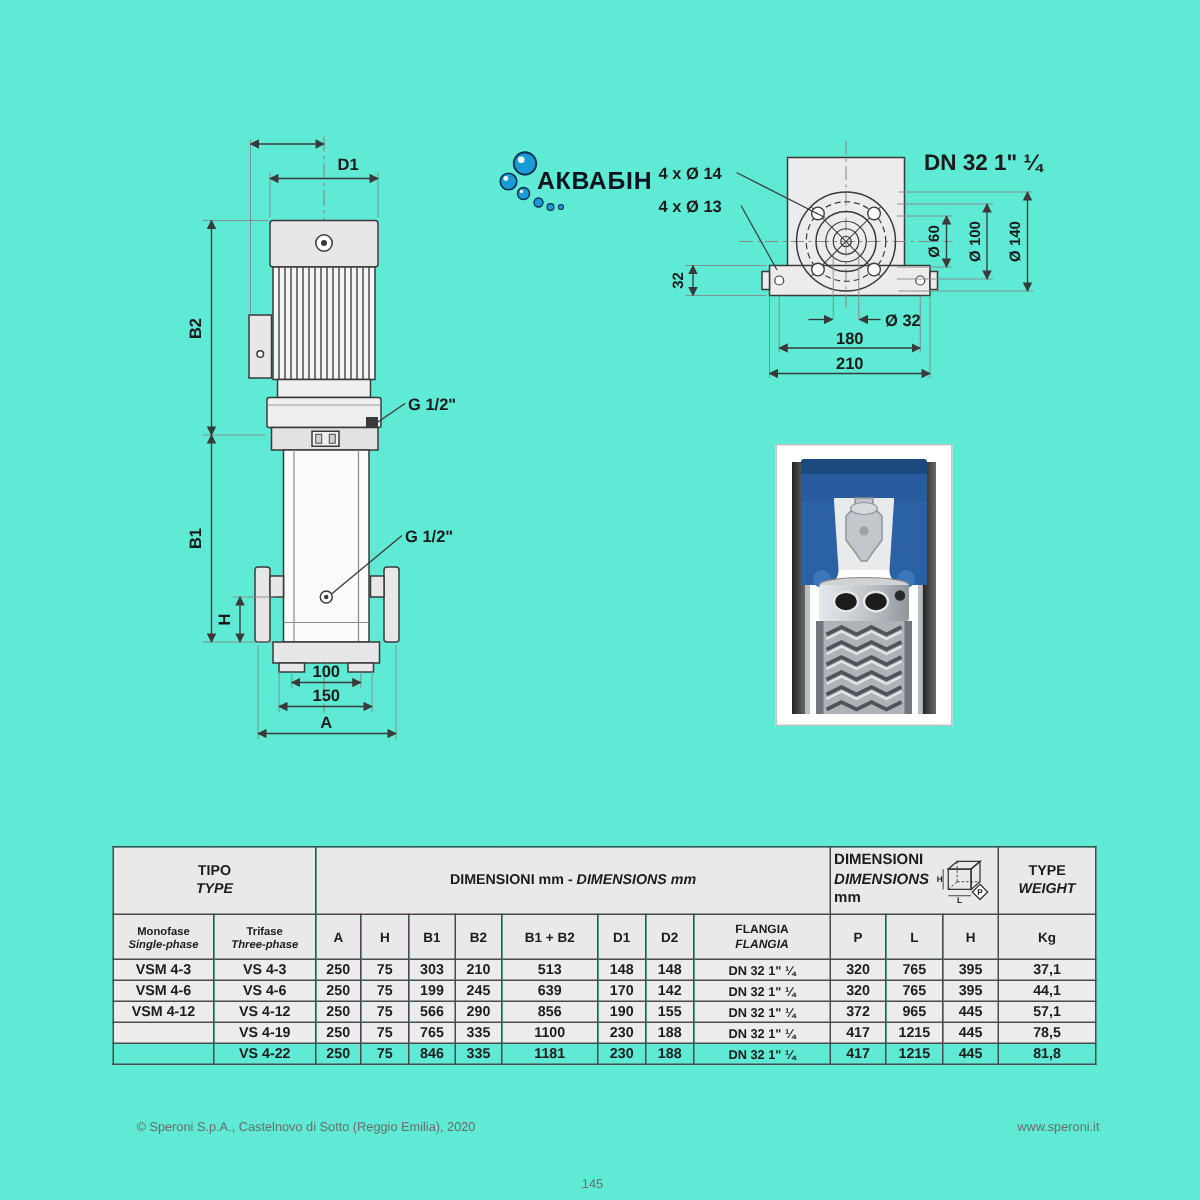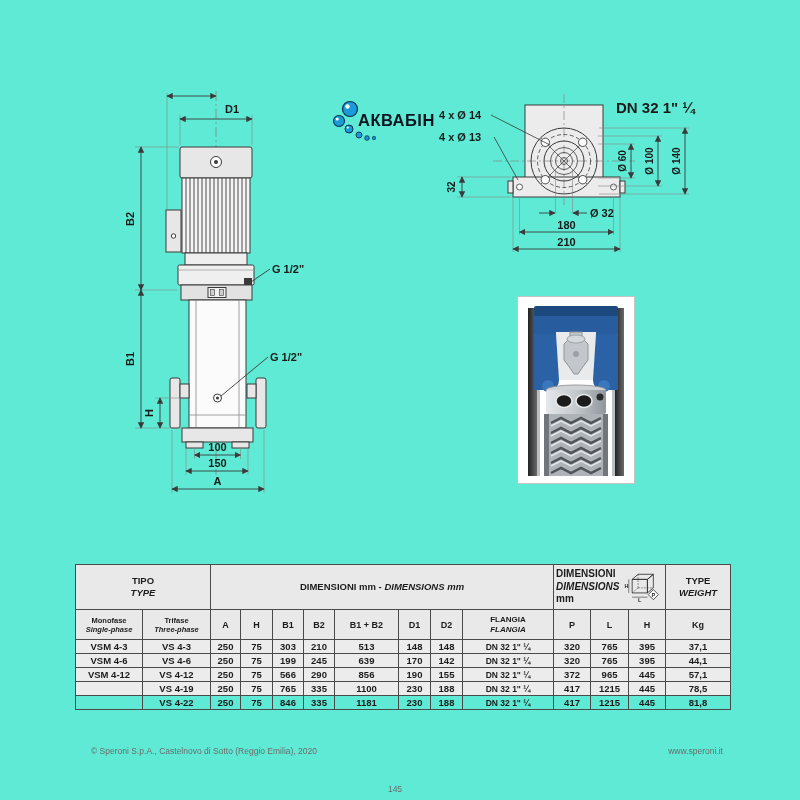--- a/index.html
+++ b/index.html
@@ -473,15 +473,15 @@
             <td>1215</td>
           <td>445</td>
             <td>81,8</td>
         </tr>
       </tbody>
     </table>
   </div>
 
   <div class="footer-text" style="left:67px;top:746px;margin-left:24px;">© Speroni S.p.A., Castelnovo di Sotto (Reggio Emilia), 2020</div>
   <div class="footer-text" style="left:370px;top:784px;width:50px;text-align:center;">145</div>
-  <div class="footer-text" style="right:77px;top:746px;">www.speroni.it</div>
+  <div class="footer-text" style="right:67px;top:746px;">www.speroni.it</div>
 
 </div>
 
 </body></html>

